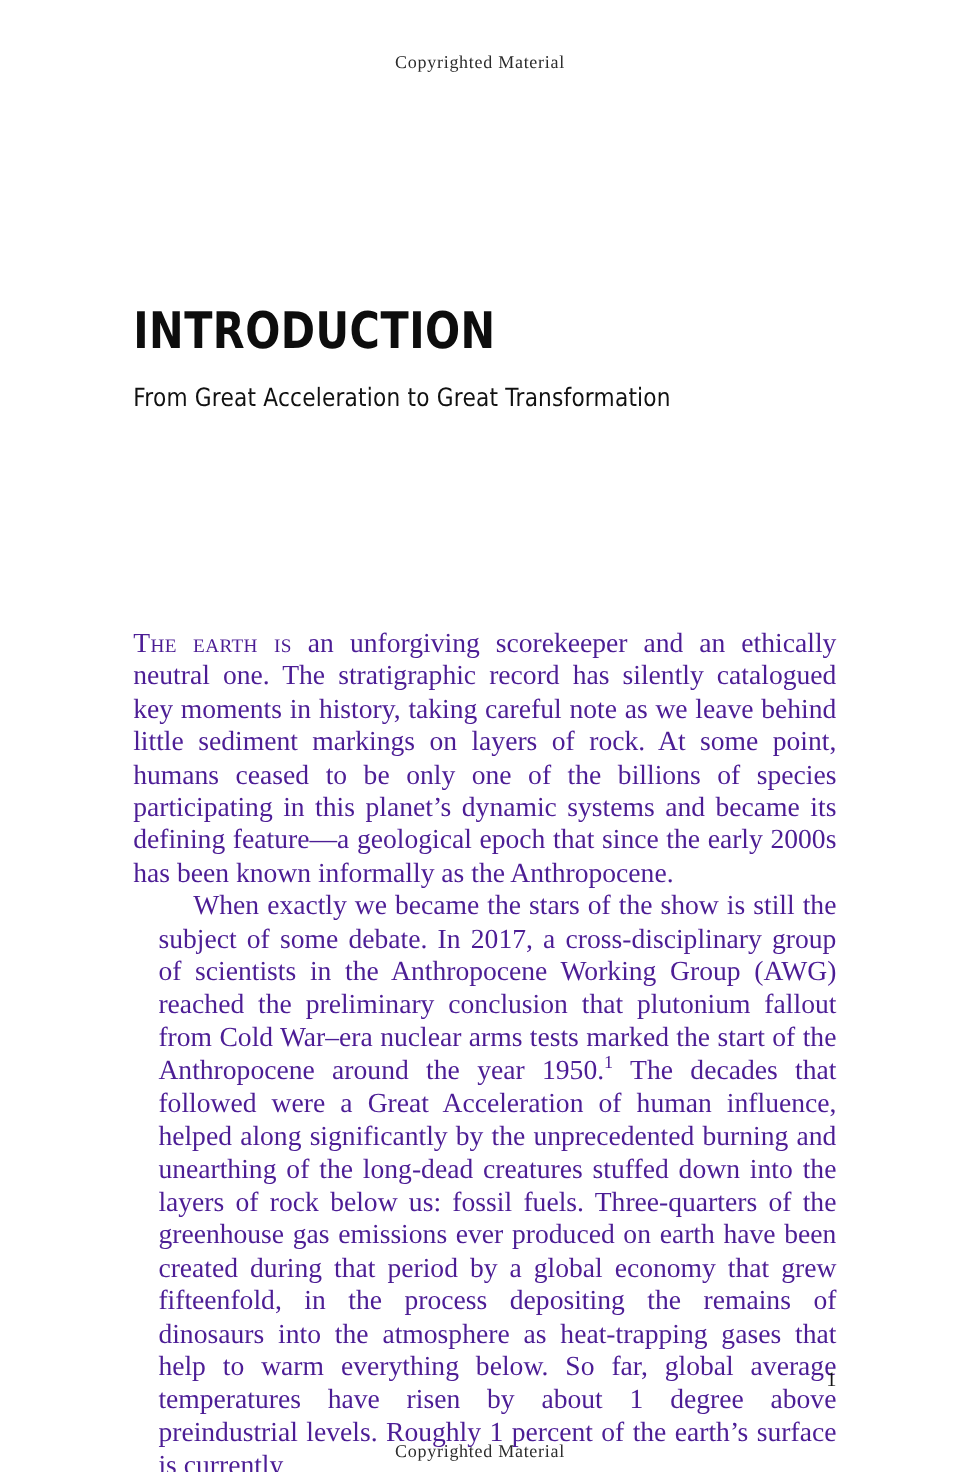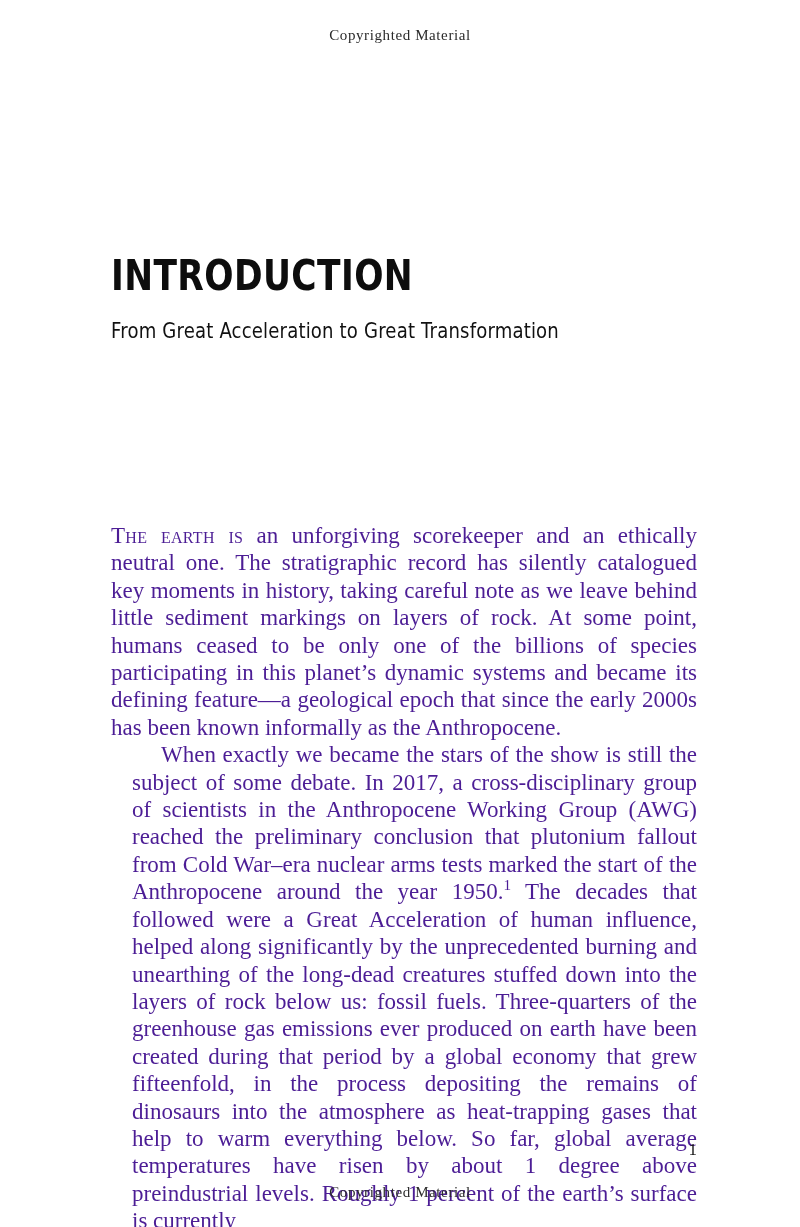--- a/index.html
+++ b/index.html
@@ -23,20 +23,21 @@
   }
   .watermark {
     position: absolute;
     left: 0;
     width: 800px;
     text-align: center;
     font-family: "Liberation Serif", serif;
     font-size: 15px;
     letter-spacing: 0.6px;
     color: #2b2b2b;
+    margin-top: 18px;
   }
   .watermark-top { top: 27px; }
   .watermark-bottom { top: 1184px; }
 
   .chapter-title {
     position: absolute;
     left: 111px;
     top: 227px;
     font-family: "DejaVu Sans", sans-serif;
     font-weight: bold;

